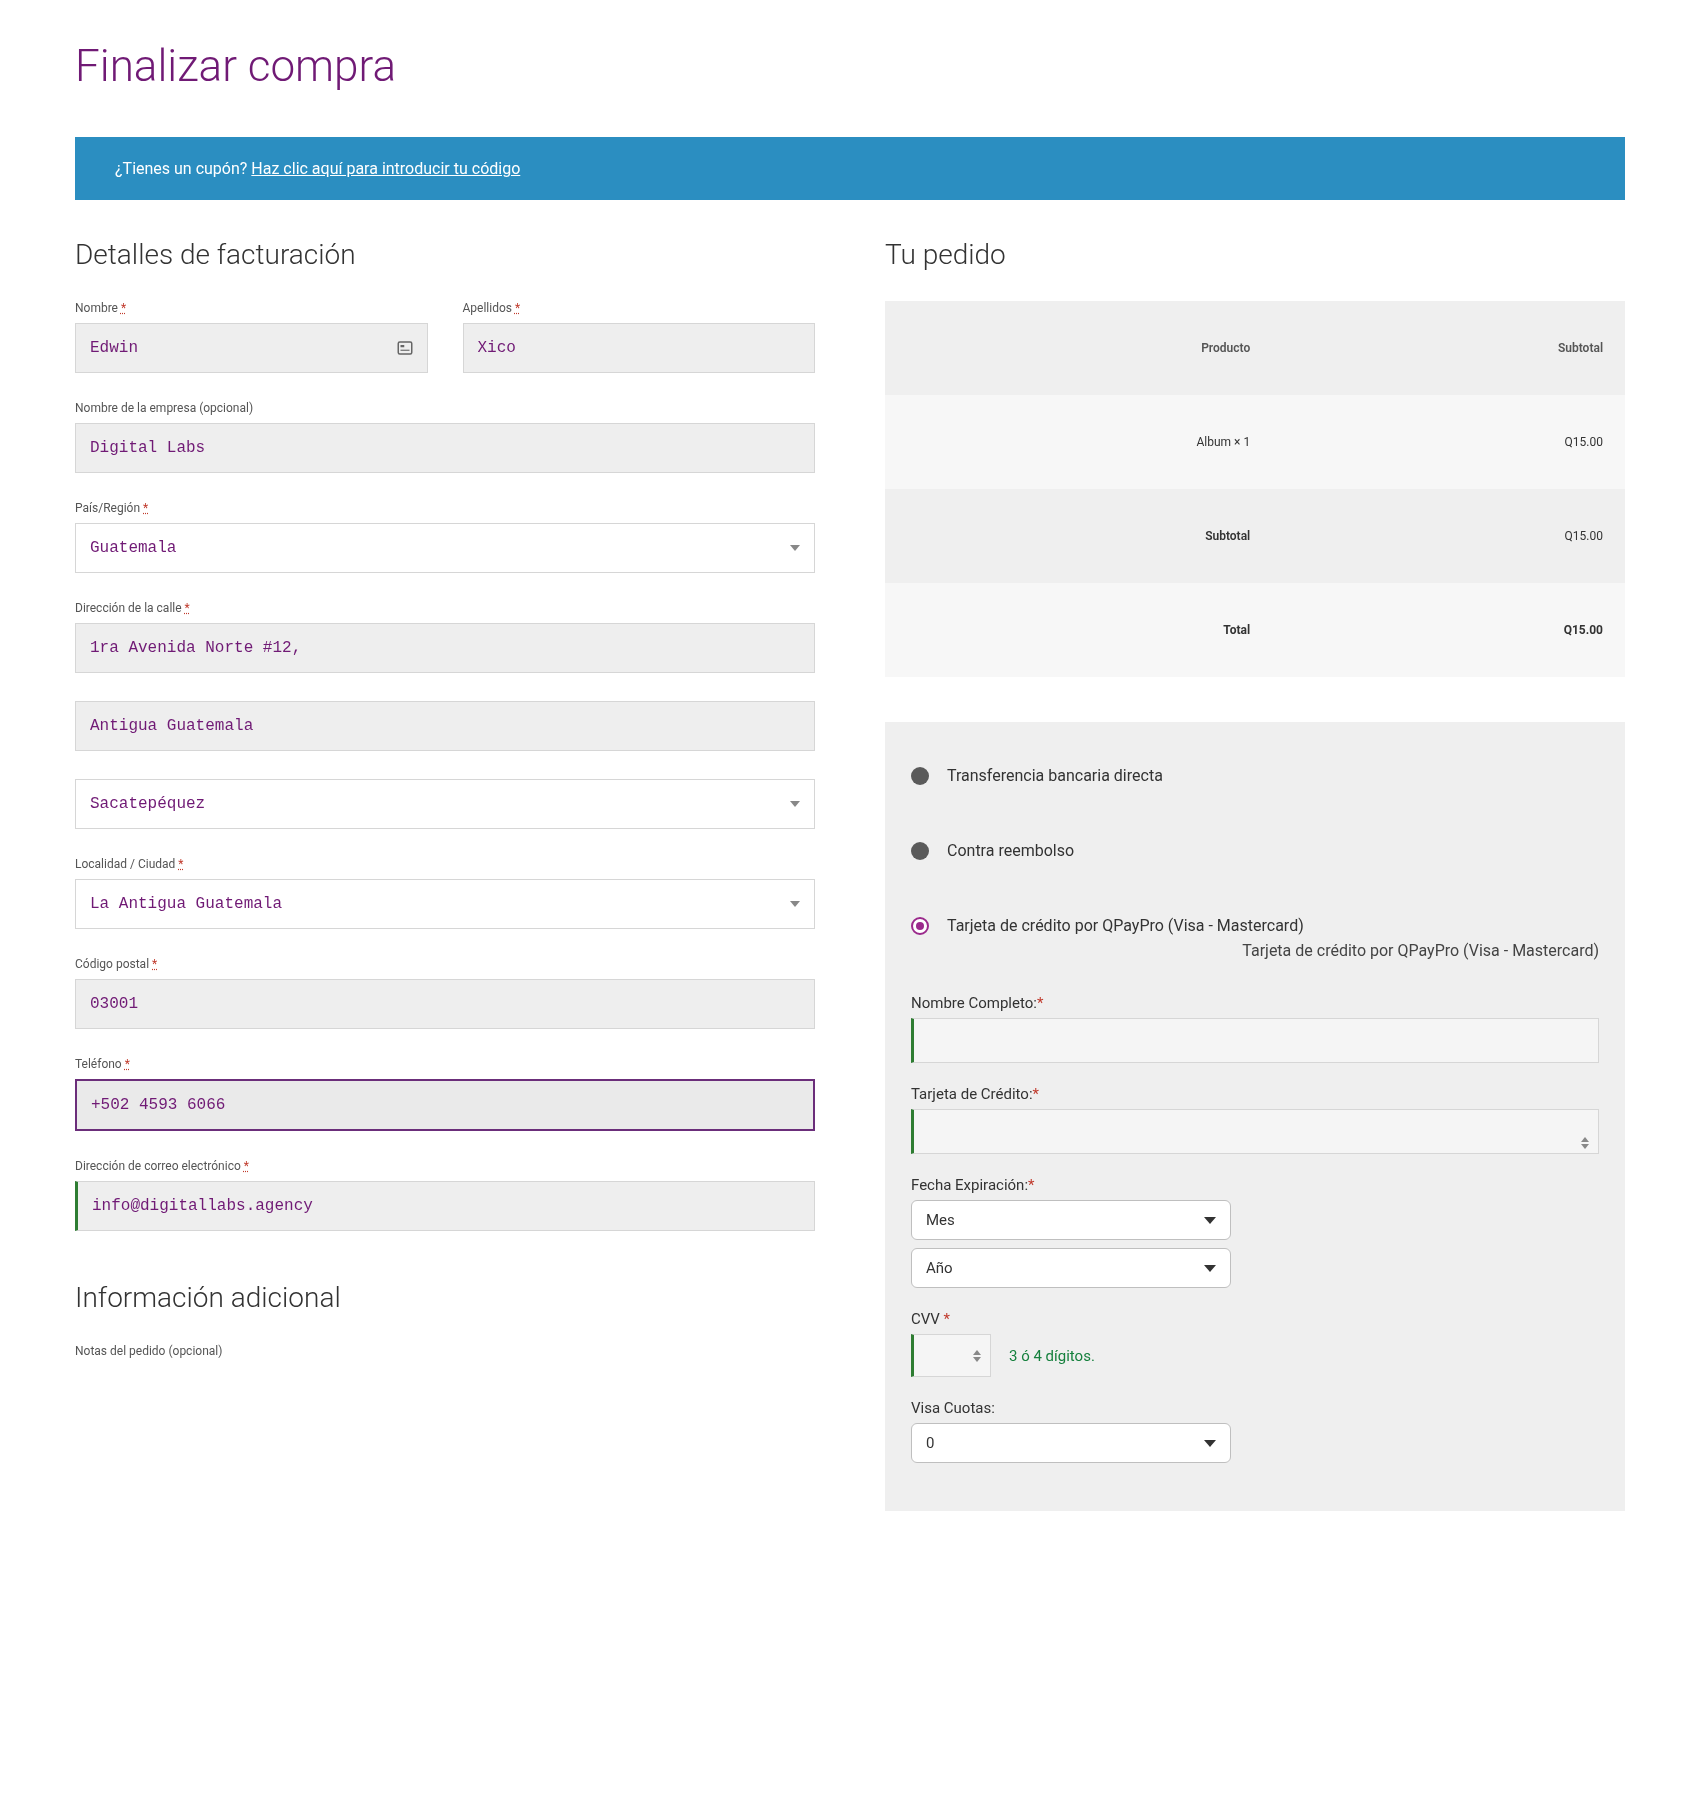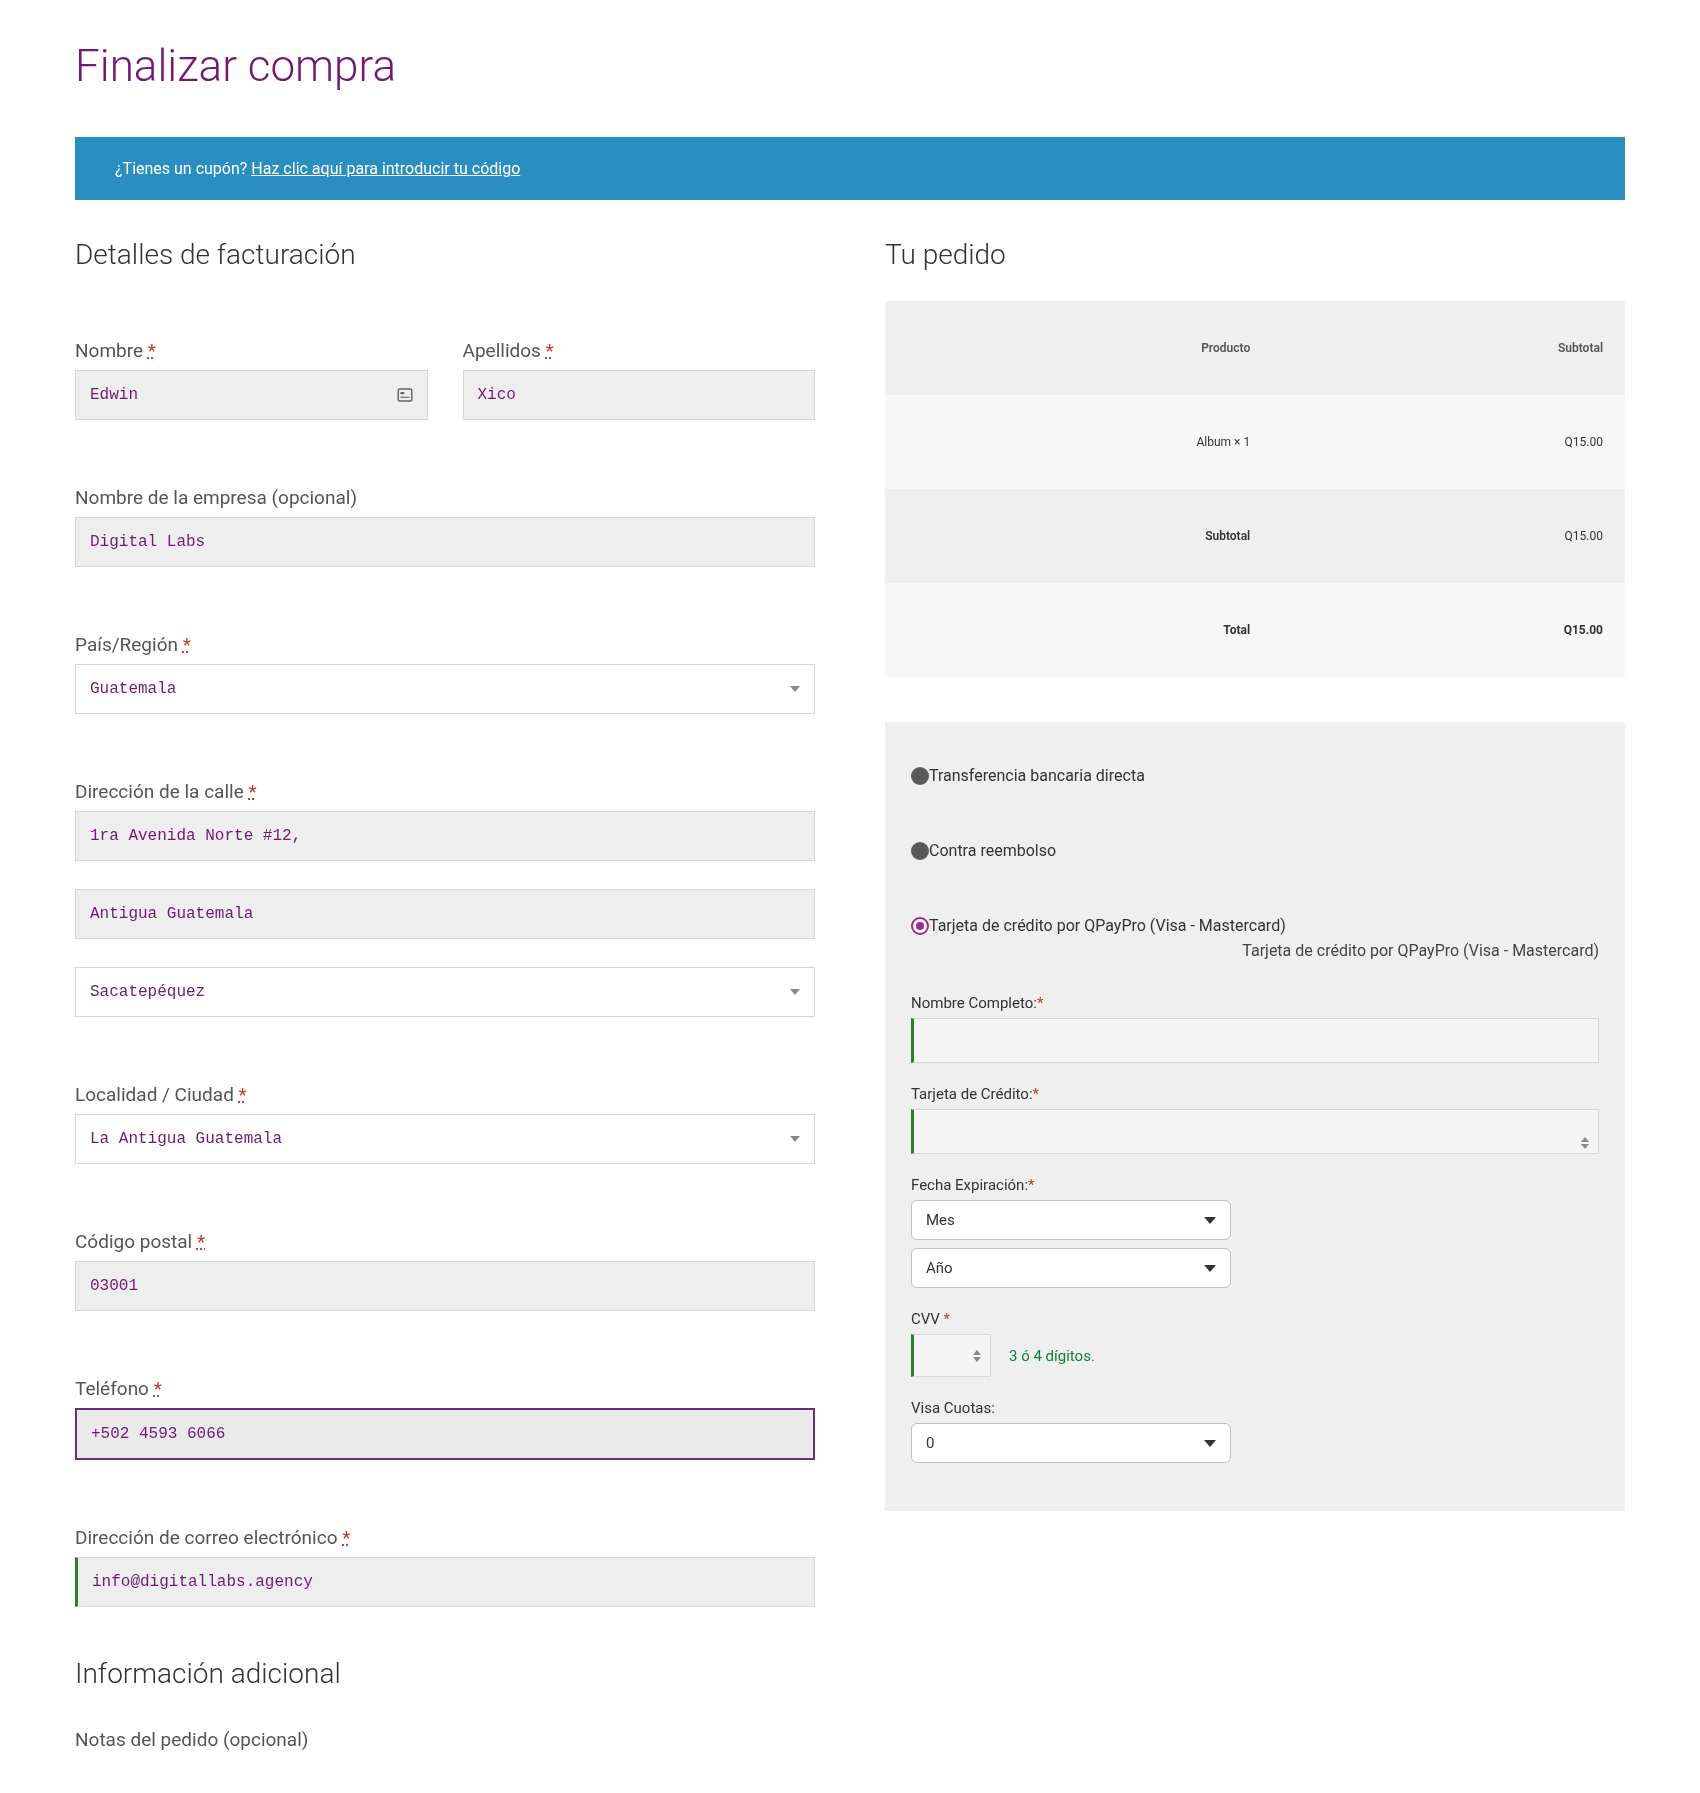--- a/index.html
+++ b/index.html
@@ -7,21 +7,21 @@
     h1.page-title { font-size: 44px; font-weight: 300; color: #701a75; margin-bottom: 45px; }
     h2.section-title { font-size: 28px; font-weight: 300; color: #333; margin-bottom: 30px; }
     .coupon-banner { background: #2b8ec1; color: #fff; padding: 22px 40px; font-size: 16px; margin-bottom: 38px; }
     .coupon-banner a { color: #fff; text-decoration: underline; }
     .container { display: flex; gap: 70px; align-items: flex-start; }
     .left-col { flex: 1; max-width: 760px; }
     .right-col { flex: 1; max-width: 740px; }
     .form-row { display: flex; gap: 35px; margin-bottom: 28px; }
     .form-field { flex: 1; }
     .form-field.full { width: 100%; }
-    label.field-label { display: block; font-size: 19px; color: #555; margin-bottom: 8px; margin-top: 38px; }
+    label.field-label { display: block; font-size: 12px; color: #555; margin-bottom: 8px; }
     .required { color: #c0392b; text-decoration: underline dotted; }
     input.text-input, .select-input, textarea.text-input {
       width: 100%; padding: 15px 14px; font-size: 16px; border: 1px solid #d6d6d6;
       background: #eeeeee; color: #701a75; font-family: Liberation Mono, monospace;
     }
     input.text-input.with-icon { padding-right: 40px; }
     .input-wrapper { position: relative; }
     .input-icon { position: absolute; right: 14px; top: 50%; transform: translateY(-50%); width: 18px; height: 18px; fill: #666; }
     .select-input { background: #fff; display: flex; align-items: center; justify-content: space-between; cursor: pointer; }
     .select-input .caret { width: 0; height: 0; border-left: 5px solid transparent; border-right: 5px solid transparent; border-top: 6px solid #888; }
@@ -29,21 +29,21 @@
     input.text-input.valid { border-left: 3px solid #2e7d32; }
     
     .order-table { width: 100%; border-collapse: collapse; }
     .order-table th, .order-table td { text-align: right; padding: 40px 22px; font-size: 12px; }
     .order-table thead th { color: #555; font-weight: 600; }
     .order-table .row-odd { background: #efefef; }
     .order-table .row-even { background: #f7f7f7; }
     .order-table .total-label, .order-table .total-val { font-weight: 700; color: #333; }
     
     .payment-box { background: #efefef; margin-top: 45px; padding: 30px 22px 40px; }
-    .pay-option { display: flex; align-items: center; padding: 14px 4px; margin-bottom: 28px; font-size: 16px; color: #333; cursor: pointer; text-align: center; }
+    .pay-option { display: flex; align-items: center; gap: 18px; padding: 14px 4px; margin-bottom: 28px; font-size: 16px; color: #333; cursor: pointer; text-align: center; }
     .radio-dot { width: 18px; height: 18px; border-radius: 50%; background: #5a5a5a; position: relative; flex-shrink: 0; }
     .radio-dot.selected { background: #fff; border: 2px solid #9b2a8c; box-sizing: border-box; }
     .radio-dot.selected::after { content: ""; position: absolute; top: 3px; left: 3px; width: 8px; height: 8px; border-radius: 50%; background: #9b2a8c; }
     .pay-desc { text-align: right; font-size: 16px; color: #444; margin: -14px 4px 30px 0; }
     .cc-form { padding: 4px 4px 0; }
     .cc-field-label { font-size: 15px; color: #333; margin-bottom: 6px; display: block; }
     .cc-field-label .req { color: #c0392b; }
     .cc-input { width: 100%; padding: 13px 12px; font-size: 15px; border: 1px solid #d6d6d6; background: #f5f5f5; border-left: 3px solid #2e7d32; margin-bottom: 22px; position: relative; }
     .cc-input.number { background: #f5f5f5; }
     .spinner-icons { position: absolute; right: 10px; top: 50%; transform: translateY(-50%); display: flex; flex-direction: column; gap: 0; }

